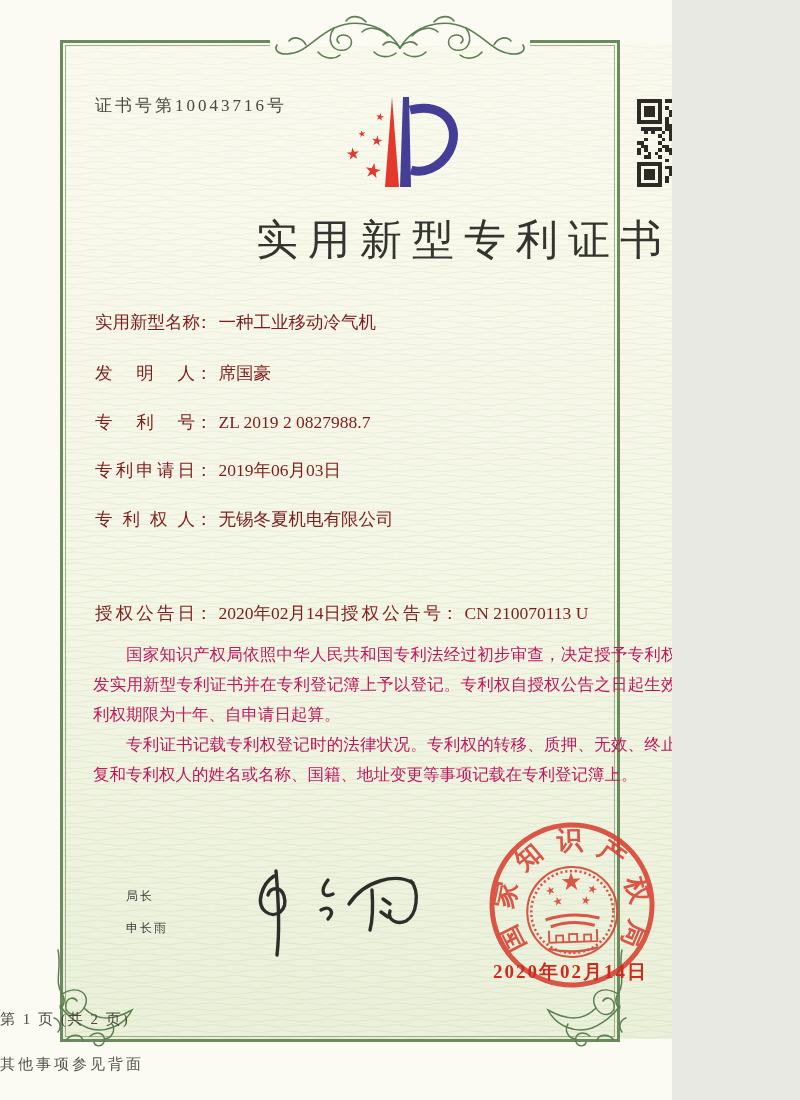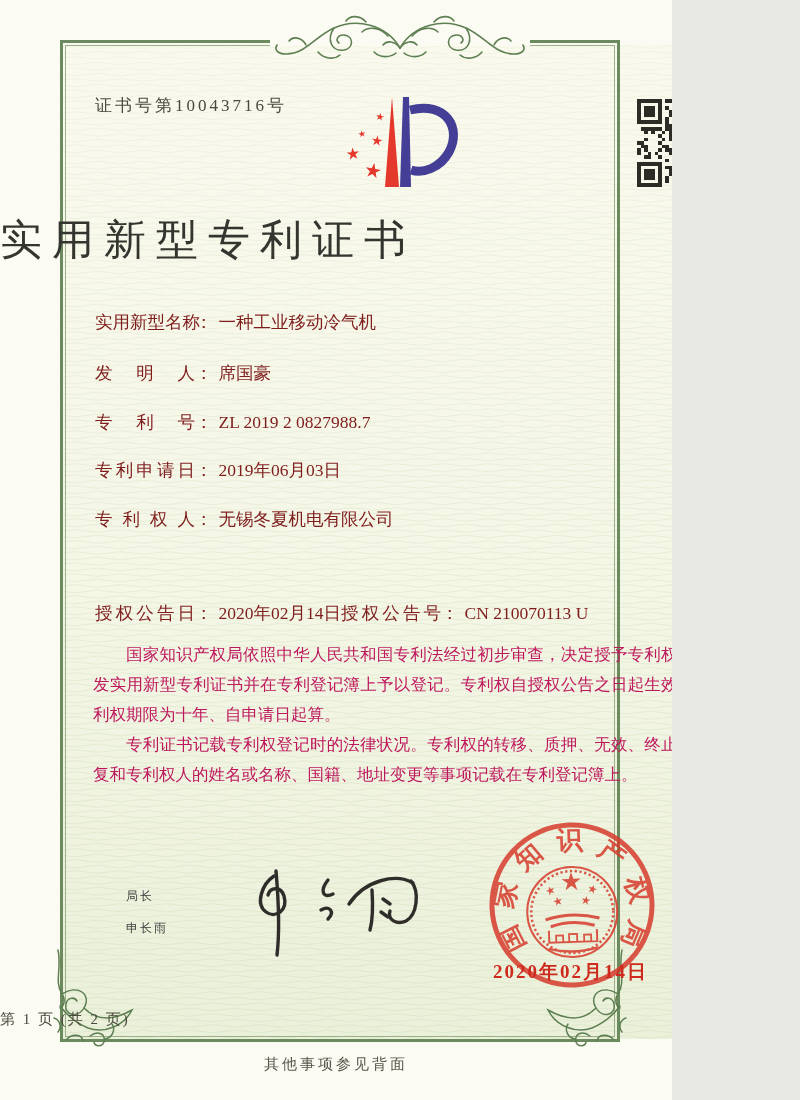--- a/index.html
+++ b/index.html
@@ -14,42 +14,42 @@
         border:3px solid #6b8a5e;z-index:1;pointer-events:none;}
   .frame-inner{position:absolute;left:2px;top:2px;right:2px;bottom:2px;border:1px solid #9bb089;}
   .flourish{position:absolute;z-index:2;pointer-events:none;}
   .flourish-top{left:270px;top:12px;}
   .flourish-bl{left:46px;bottom:48px;}
   .flourish-br{right:38px;bottom:48px;}
   .content{position:absolute;inset:0;z-index:3;}
   .cert-no{position:absolute;left:95px;top:94px;font-size:17px;letter-spacing:3px;color:#4a493f;}
   .logo{position:absolute;left:330px;top:84px;}
   .qr{position:absolute;left:637px;top:99px;}
-  .title{position:absolute;left:0;right:0;top:212px;text-align:left;font-size:42px;
+  .title{position:absolute;left:0;right:0;top:212px;text-align:right;font-size:42px;
         letter-spacing:10px;color:#353530;font-weight:400;}
   .field{position:absolute;left:95px;font-size:17.5px;color:#7f1d1d;white-space:nowrap;}
   .f0{top:310px}.f1{top:361px}.f2{top:410px}.f3{top:458px}.f4{top:507px}.f5{top:552px}.f6{top:601px}
   .flabel{display:inline-block;width:100px;text-align:justify;text-align-last:justify;vertical-align:top;}
   .fl2{}
   .colon{margin-right:6px;}
   .body-text{position:absolute;left:93px;top:640px;width:618px;font-size:16.5px;
         line-height:1.82;color:#be185d;text-align:justify;}
   .body-text p{margin:0;text-indent:2em;}
   .sig-label{position:absolute;left:126px;font-family:"Liberation Sans","DejaVu Sans",sans-serif;
         font-size:12px;color:#404040;letter-spacing:2px;font-weight:500;}
   .sig-1{top:888px}.sig-2{top:920px}
   .signature{position:absolute;left:222px;top:862px;}
   .seal{position:absolute;left:487px;top:820px;opacity:.85;transform:rotate(-2deg);mix-blend-mode:multiply;}
   .seal-char{font-size:26px;font-weight:bold;fill:#d63a2c;text-anchor:middle;
         font-family:"Liberation Serif","DejaVu Serif",serif;}
   .seal-date{position:absolute;left:478px;top:959px;width:185px;text-align:center;font-size:19px;
         letter-spacing:2px;color:#ce2a1e;font-weight:bold;z-index:4;}
   .page-num{position:absolute;left:0;right:0;top:1010px;text-align:left;font-size:15px;
         letter-spacing:2px;color:#4a493f;}
-  .footer-note{position:absolute;left:0;right:0;top:1055px;text-align:center;font-size:15px;
+  .footer-note{position:absolute;left:0;right:0;top:1055px;font-size:15px;
         letter-spacing:3px;color:#56554b;}
   .green-stroke{stroke:#5e7f52;fill:none;stroke-width:1.6;stroke-linecap:round;}
 </style>
 </head>
 <body>
 
 <svg width="0" height="0" style="position:absolute">
   <defs>
     <path id="star5" d="M0,-1 L0.225,-0.309 L0.951,-0.309 L0.363,0.118 L0.588,0.809 L0,0.382 L-0.588,0.809 L-0.363,0.118 L-0.951,-0.309 L-0.225,-0.309 Z"></path>
     <g id="corner-flourish" stroke="#5e7f52" fill="none" stroke-width="1.5" stroke-linecap="round">

